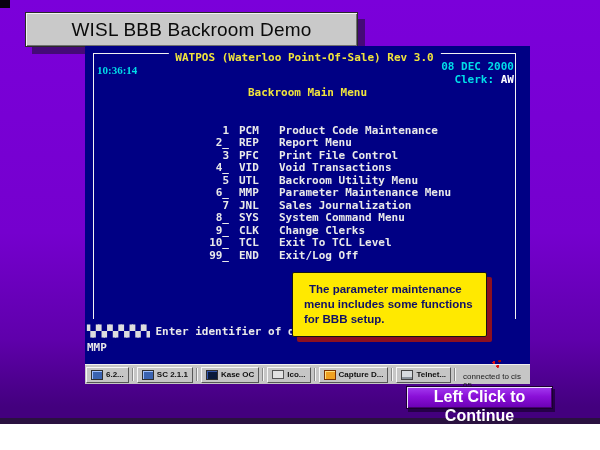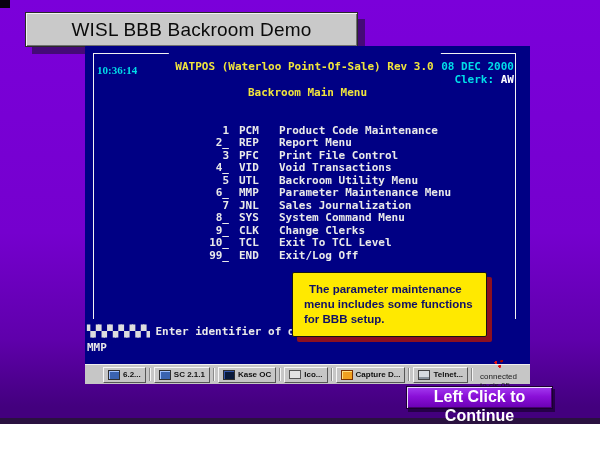--- a/index.html
+++ b/index.html
@@ -12,37 +12,37 @@
   .titlebar{position:absolute;left:25px;top:12px;width:331px;height:33px;background:var(--titlebar);
     border:1px solid #2a2a2a;box-shadow:inset 1px 1px 0 #f2f2f2,inset -1px -1px 0 #6f6f6f,7px 7px 0 rgba(25,18,40,.55);
     text-align:center;line-height:33px;font-size:19px;color:#0a0a0a;letter-spacing:.2px;}
 
   
   .terminal{position:absolute;left:85px;top:46px;width:445px;height:338px;background:var(--navy);
     font-family:"DejaVu Sans Mono",monospace;font-weight:bold;font-size:11px;color:var(--white);z-index:1;}
   .frame{position:absolute;left:8px;top:7px;width:421px;height:265px;
     border:1px solid #f2f2f2;border-bottom:none;}
   .frame-title{position:absolute;left:50%;top:-7px;transform:translateX(-50%);background:var(--navy);
-    padding:13px 7px;color:var(--yellow);white-space:nowrap;}
+    padding:4px 7px;color:var(--yellow);white-space:nowrap;}
   .t-time{position:absolute;left:12px;top:18px;color:var(--cyan);font-family:Liberation Serif, serif;}
   .t-right{position:absolute;right:16px;top:15px;text-align:right;line-height:12.5px;color:var(--cyan);}
   .t-clerk-name{color:#ffffff;}
   .t-menu-title{position:absolute;left:0;right:0;top:40px;text-align:center;color:var(--yellow);}
   .menu{position:absolute;left:118px;top:79px;line-height:12.45px;}
   .menu-row{display:flex;white-space:pre;}
   .m-num{width:26px;text-align:right;}
   .m-code{margin-left:10px;width:36px;}
   .m-desc{margin-left:4px;}
   .prompt1{position:absolute;left:2px;top:279px;white-space:nowrap;}
   .blocks{color:#dedede;letter-spacing:-1px;}
   .prompt2{position:absolute;left:2px;top:295px;}
 
   
   .taskbar{position:absolute;left:0;right:0;bottom:0;height:19px;background:var(--taskbar);
-    border-top:1px solid #efefef;display:flex;align-items:center;padding:0 18px;
+    border-top:1px solid #efefef;display:flex;align-items:center;padding:0 1px;
     font-family:"Liberation Sans",sans-serif;font-size:8px;font-weight:bold;color:#101010;}
   .tb-btn{display:flex;align-items:center;gap:3px;height:14px;padding:0 4px;white-space:nowrap;
     background:var(--taskbar);border:1px solid;border-color:#f6f6f6 #565656 #565656 #f6f6f6;}
   .sep{width:0;height:13px;border-left:1px solid #8a8a8a;border-right:1px solid #f4f4f4;margin:0 3px;}
   .ic{width:10px;height:8px;flex:none;border:1px solid #2e2e2e;background:#b0c8e8;}
   .monitor-icon{background:#3a63b0;box-shadow:inset 1px 1px 0 #9fc0ff;}
   .monitor-dark-icon{background:#0a1a3a;box-shadow:inset 1px 1px 0 #3355aa;}
   .printer-icon{background:#e2e2e2;height:7px;border-color:#555;}
   .capture-icon{background:#f0a020;border-color:#7a3000;box-shadow:inset 1px 1px 0 #ffe080;}
   .telnet-icon{background:#d6dade;border-color:#444;box-shadow:inset 0 -2px 0 #8a929a;}

